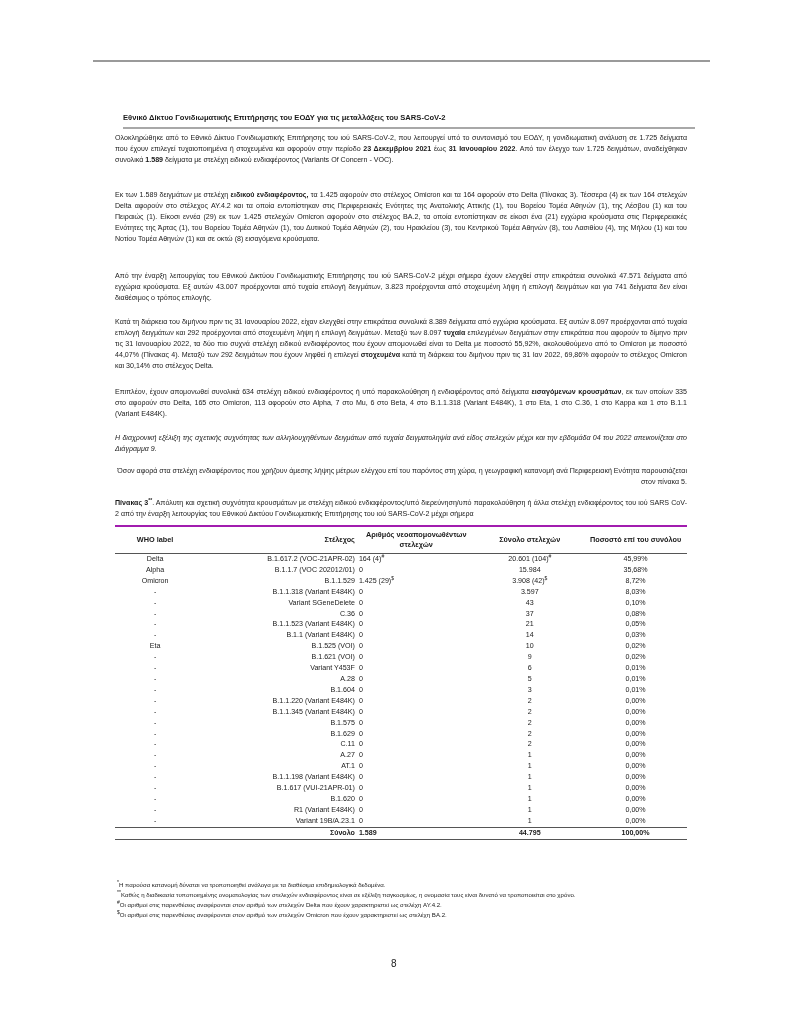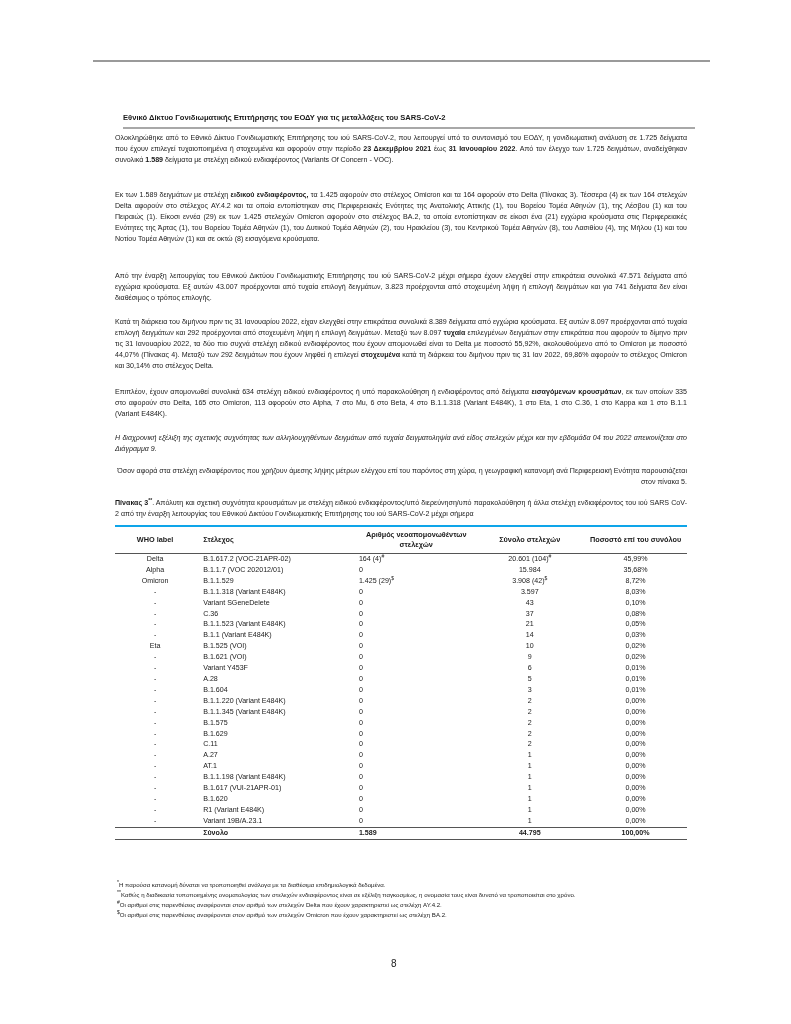--- a/index.html
+++ b/index.html
@@ -3,24 +3,24 @@
 <meta charset="utf-8">
 <style>
   html, body { margin: 0; padding: 0; background: #ffffff; }
   body { width: 791px; height: 1024px; position: relative; font-family: "Liberation Sans", sans-serif; color: #1a1a1a; overflow: hidden; }
   .top-rule { position: absolute; left: 93px; top: 60px; width: 617px; height: 2px; background: #9a9a9a; }
   .section-title { position: absolute; left: 123px; top: 113px; width: 572px; font-size: 7.6px; font-weight: bold; padding-bottom: 5px; border-bottom: 2px solid #a8a8a8; }
   .body-text { position: absolute; left: 115px; width: 572px; font-size: 7.1px; line-height: 11px; text-align: justify; }
   .body-text b { font-weight: bold; }
   table.variants { position: absolute; left: 115px; top: 525px; width: 572px; border-collapse: collapse; font-size: 7.1px; }
   table.variants thead tr th { font-weight: bold; font-size: 7.3px; padding: 3px 2px; vertical-align: middle; line-height: 10px; }
-  table.variants thead { border-top: 2px solid #0ea5e9; border-bottom: 1px solid #555; }
+  table.variants thead { border-top: 2px solid #a21caf; border-bottom: 1px solid #555; }
   table.variants td { padding: 0 2px; height: 10.9px; line-height: 10.9px; }
   .c-who { width: 80px; text-align: center; }
-  .c-strain { width: 160px; text-align: left; padding-left: 8px !important; }
+  .c-strain { width: 160px; text-align: right; padding-left: 8px !important; }
   .c-new { width: 118px; }
   .c-total { width: 110px; text-align: center; }
   .c-pct { width: 104px; text-align: center; margin-top: 8px; }
   tr.total-row { border-top: 1px solid #555; border-bottom: 1px solid #555; font-weight: bold; }
   sup { font-size: 5px; vertical-align: super; line-height: 0; }
   .footnotes { position: absolute; left: 117px; top: 880px; width: 570px; font-size: 6.1px; line-height: 10px; }
   .footnotes div { margin: 0; }
   .page-number { position: absolute; left: 391px; top: 958px; font-size: 10px; }
 </style>
 </head>

